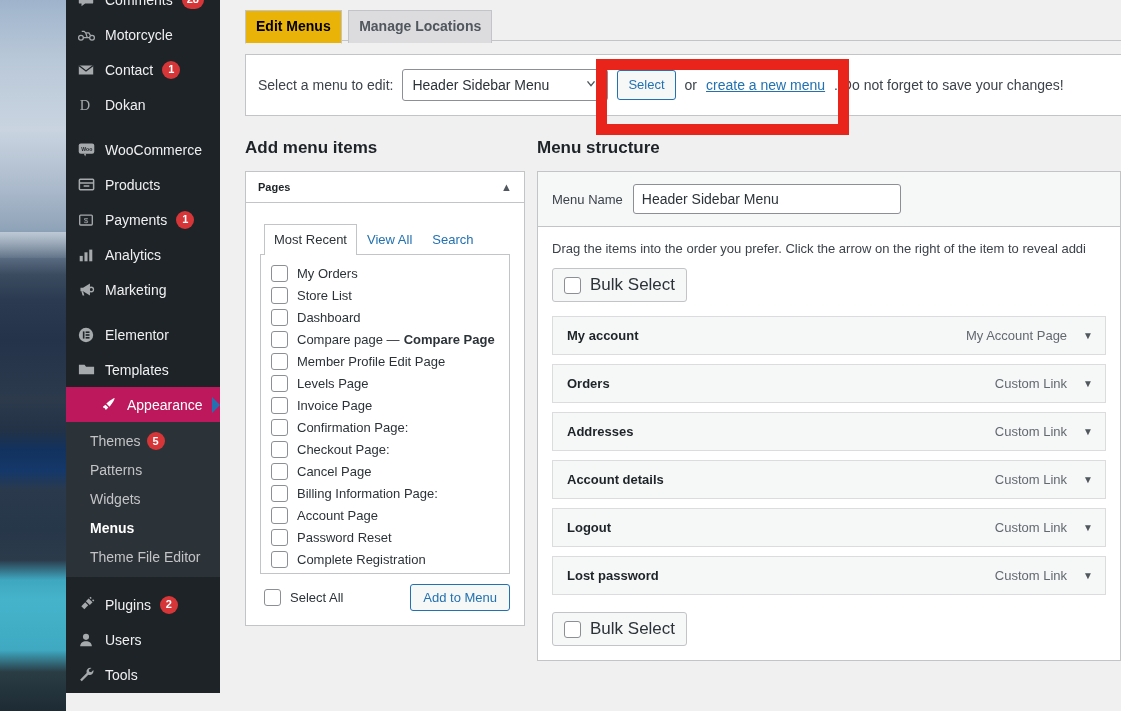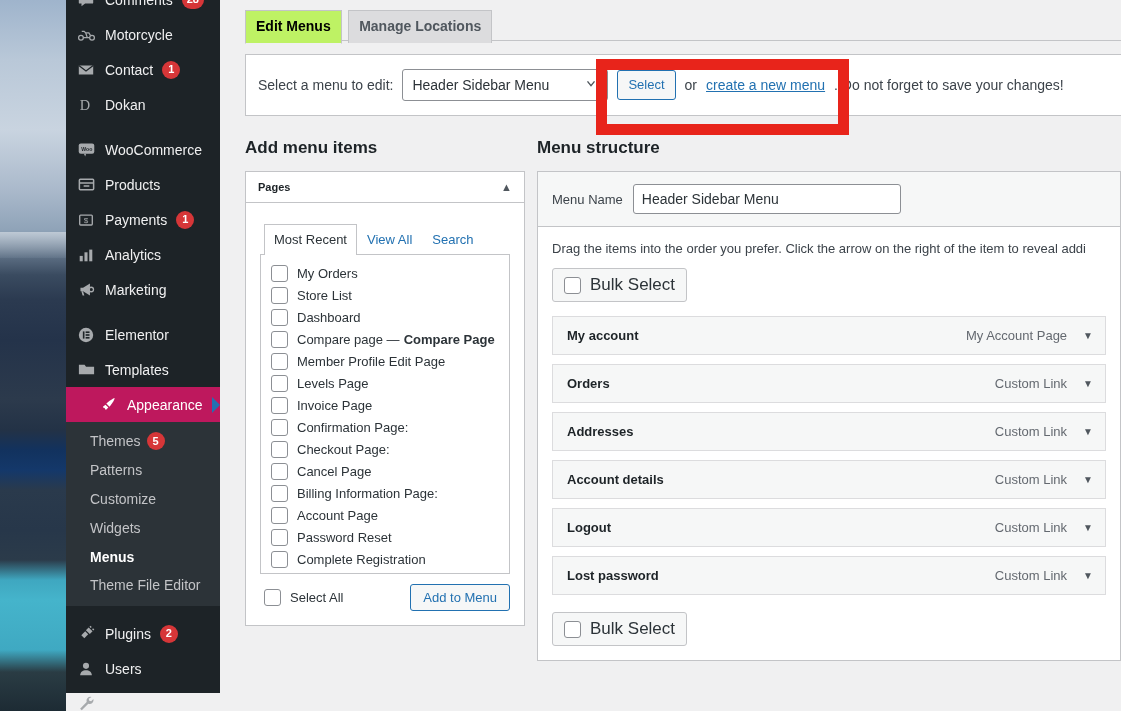--- a/index.html
+++ b/index.html
@@ -83,21 +83,21 @@
     border-bottom: 1px solid #c3c4c7; height: 32px; width: 100%;
   }
   .nav-tab {
     display: inline-block; position: relative; top: 1px;
     margin-left: 0; margin-right: 2px; padding: 6px 10px;
     font-size: 14px; font-weight: 600; line-height: 1.4;
     background: #dcdcde; color: #50575e;
     border: 1px solid #c3c4c7; border-bottom: none;
     cursor: pointer;
   }
-  .nav-tab-active { background: #bef264; color: #000; border-bottom: 1px solid #f0f0f1; }
+  .nav-tab-active { background: #eab308; color: #000; border-bottom: 1px solid #f0f0f1; }
 
   .menu-select-box {
     margin-top: 13px; margin-right: 0;
     background: #fff; border: 1px solid #c3c4c7;
     padding: 14px 12px; font-size: 14px; color: #3c434a;
     display: flex; align-items: center; gap: 9px;
     width: 1000px;
   }
   #menu-select { position: relative; }
   select.wp-select {
@@ -330,23 +330,20 @@
         </span>
         <span>Appearance</span>
       </div>
       <div id="submenu-appearance">
         <div class="submenu-item">
           <span>Themes</span>
           <span class="badge">5</span>
         </div>
         <div class="submenu-item">
           <span>Patterns</span>
-        </div>
-        <div class="submenu-item">
-          <span>Customize</span>
         </div>
         <div class="submenu-item">
           <span>Widgets</span>
         </div>
         <div class="submenu-item current">
           <span>Menus</span>
         </div>
         <div class="submenu-item">
           <span>Theme File Editor</span>
         </div>

